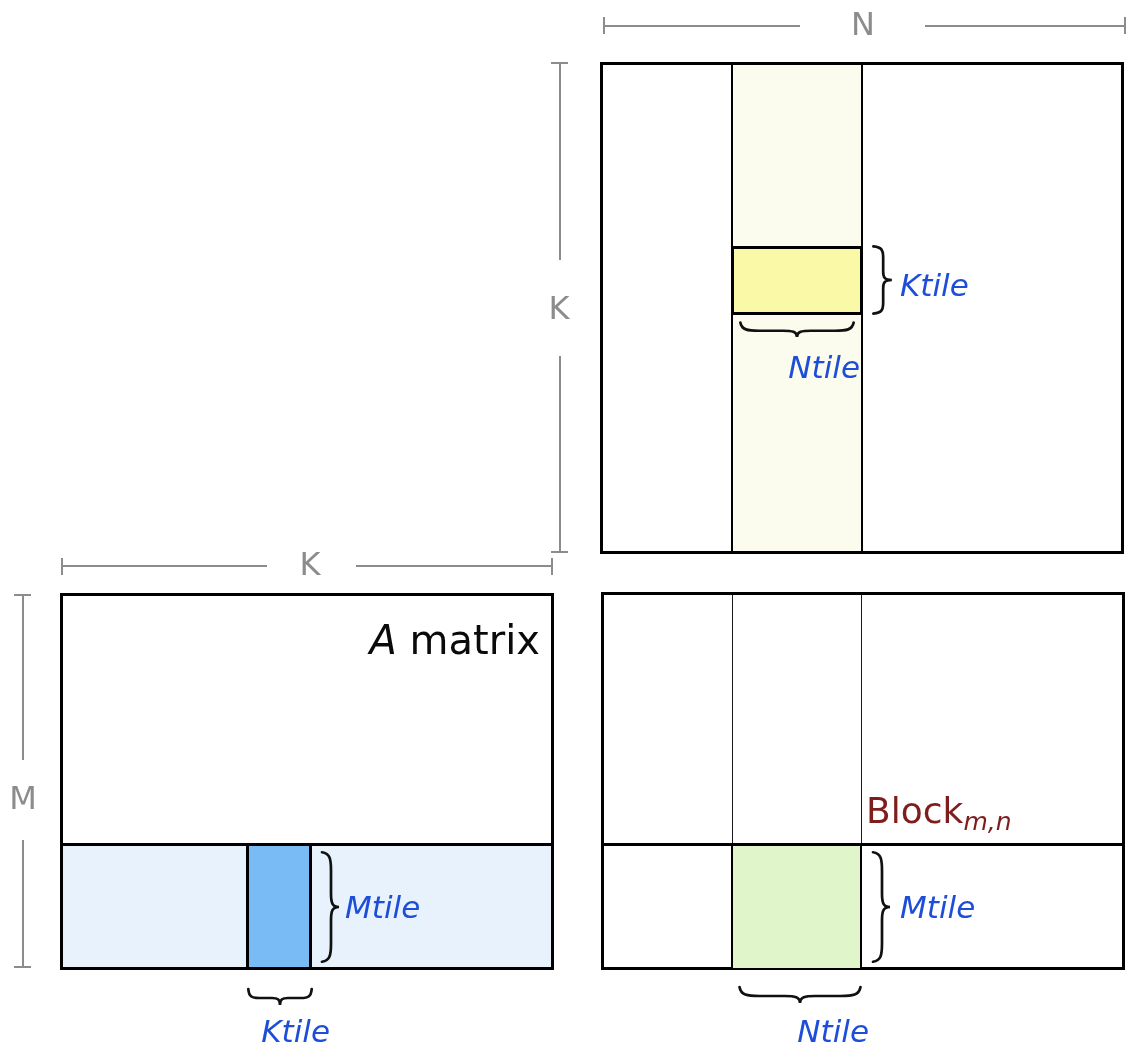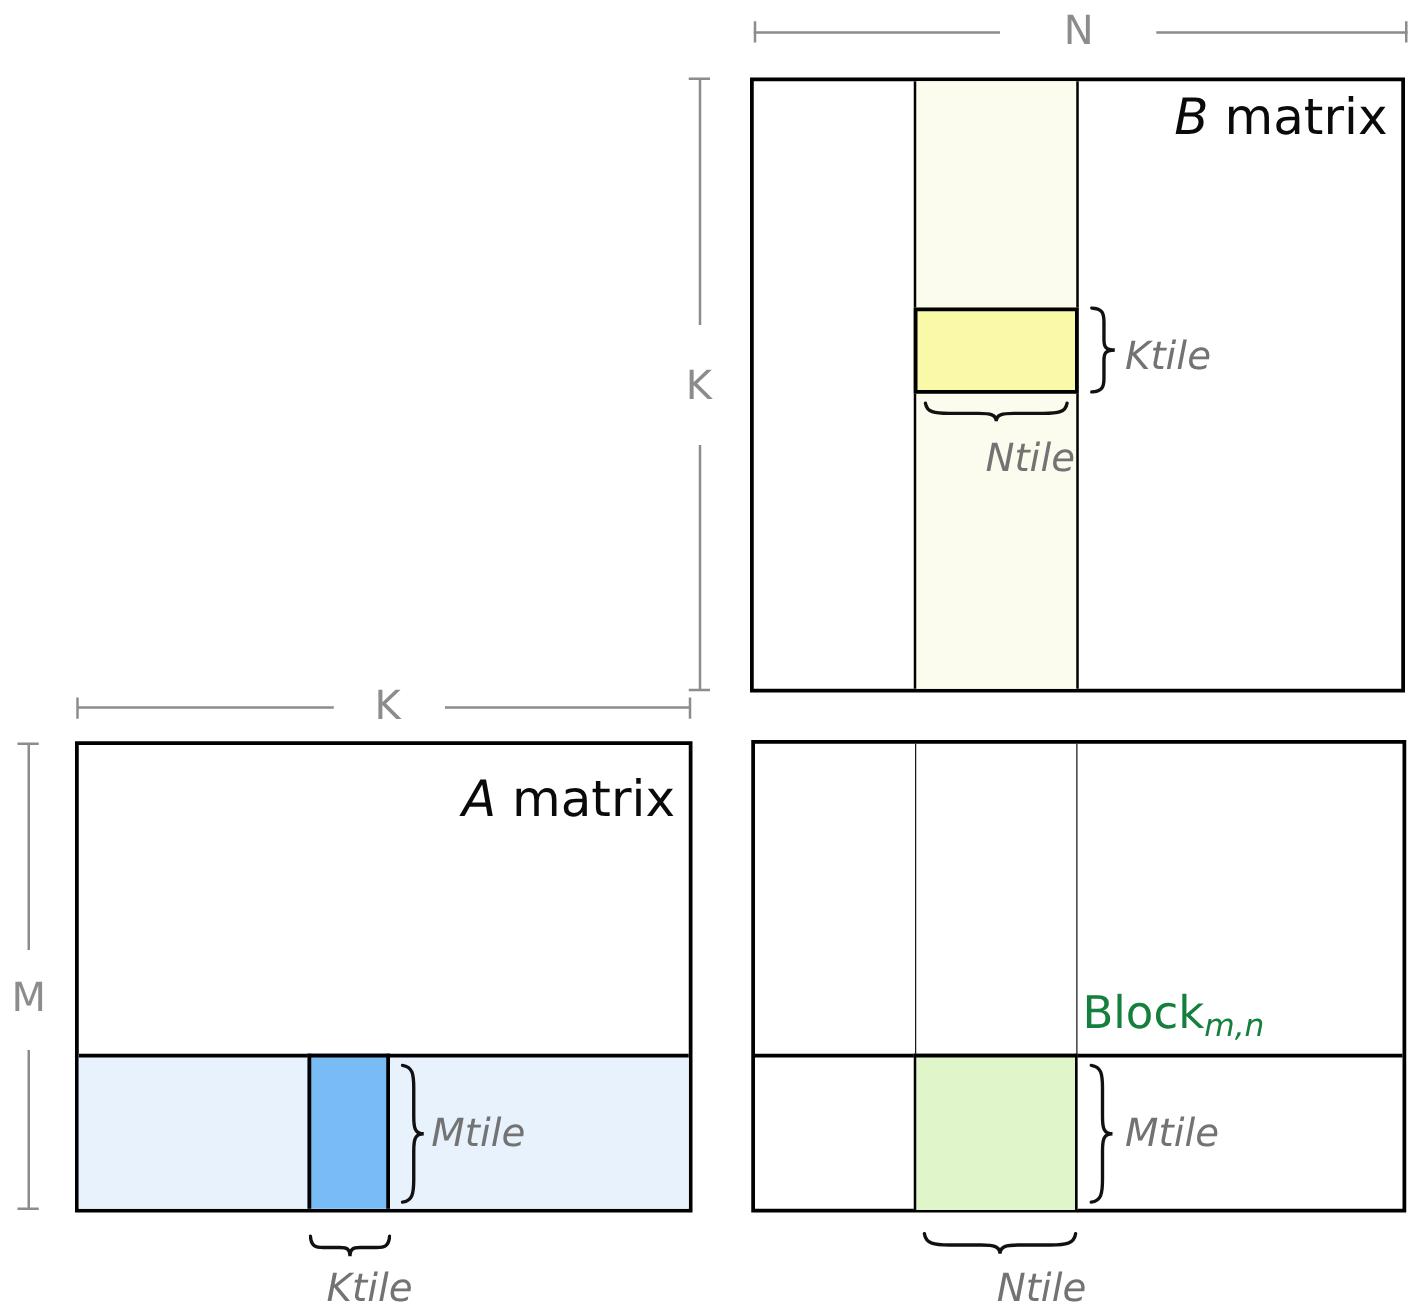--- a/index.html
+++ b/index.html
@@ -8,33 +8,33 @@
     font-family:"DejaVu Sans","Liberation Sans",sans-serif;color:#111;
   }
   .abs{position:absolute;box-sizing:border-box;}
   
   .gl{background:#8c8c8c;}
   .dimlabel{color:#8c8c8c;font-size:32px;line-height:1;text-align:center;}
   
   .mbox{border:3px solid #000;background:#fff;}
   .mtitle{font-size:40px;line-height:1.1;text-align:right;color:#0a0a0a;white-space:nowrap;}
   .mtitle .var{font-style:italic;}
-  .tilelabel{font-style:italic;font-size:31px;line-height:1;color:#737373;white-space:nowrap;}
+  .tilelabel{font-style:italic;font-size:31px;line-height:1;color:#1d4ed8;white-space:nowrap;}
   .center{text-align:right;}
   
   .b-strip{background:#fcfcee;border-left:2px solid #000;border-right:2px solid #000;}
   .b-ktile{background:#faf9a8;border:3px solid #000;}
   .a-strip{background:#e8f2fd;border-top:3px solid #000;}
   .a-ktile{background:#79bbf5;border:3px solid #000;border-bottom:none;}
   .c-vline{background:#1a1a1a;}
   .c-div{background:#000;}
   .c-ntile{background:#e0f5c9;border:2px solid #000;border-top:3px solid #000;border-bottom:none;}
   .brace{display:block;}
   .brace path{stroke:#111;stroke-width:2.7;fill:none;stroke-linecap:round;vector-effect:non-scaling-stroke;}
-  .blocklbl{font-size:36px;line-height:1;color:#15803d;white-space:nowrap;}
+  .blocklbl{font-size:36px;line-height:1;color:#7f1d1d;white-space:nowrap;}
   .blocklbl .sub{font-size:25px;font-style:italic;vertical-align:-7px;}
 </style>
 </head>
 <body>
 
 <div id="stage">
 
   <div class="abs gl" style="left:603px;top:17px;width:2px;height:17px;"></div>
   <div class="abs gl" style="left:603px;top:25px;width:197px;height:2px;"></div>
   <div class="abs dimlabel" style="left:836px;top:8px;width:54px;">N</div>
@@ -43,23 +43,20 @@
 
   <div class="abs gl" style="left:551px;top:62px;width:17px;height:2px;"></div>
   <div class="abs gl" style="left:559px;top:63px;width:2px;height:197px;"></div>
   <div class="abs dimlabel" style="left:539px;top:292px;width:40px;">K</div>
   <div class="abs gl" style="left:559px;top:356px;width:2px;height:196px;"></div>
   <div class="abs gl" style="left:551px;top:551px;width:17px;height:2px;"></div>
 
   <div class="abs mbox" style="left:600px;top:62px;width:524px;height:492px;"></div>
   <div class="abs b-strip" style="left:731px;top:65px;width:132px;height:486px;"></div>
   <div class="abs b-ktile" style="left:731px;top:246px;width:132px;height:69px;"></div>
-  <div class="abs mtitle" style="left:800px;top:72px;width:310px;">
-    <span class="var">B</span><span> matrix</span>
-  </div>
 
   <svg class="abs brace" style="left:868px;top:245px;" width="26" height="70" viewBox="0 0 24 100" preserveAspectRatio="none">
     <path d="M5,2 C13,3 14,8 14,18 L14,38 C14,46 15,50 22,50 C15,50 14,54 14,62 L14,82 C14,92 13,97 5,98"></path>
   </svg>
   <div class="abs tilelabel" style="left:900px;top:270px;">Ktile</div>
 
   <svg class="abs brace" style="left:738px;top:318px;" width="118" height="20" viewBox="0 0 100 22" preserveAspectRatio="none">
     <path d="M2,5 C3,13 8,14 18,14 L38,14 C46,14 50,15 50,21 C50,15 54,14 62,14 L82,14 C92,14 97,13 98,5"></path>
   </svg>
   <div class="abs tilelabel center" style="left:740px;top:352px;width:120px;">Ntile</div>

